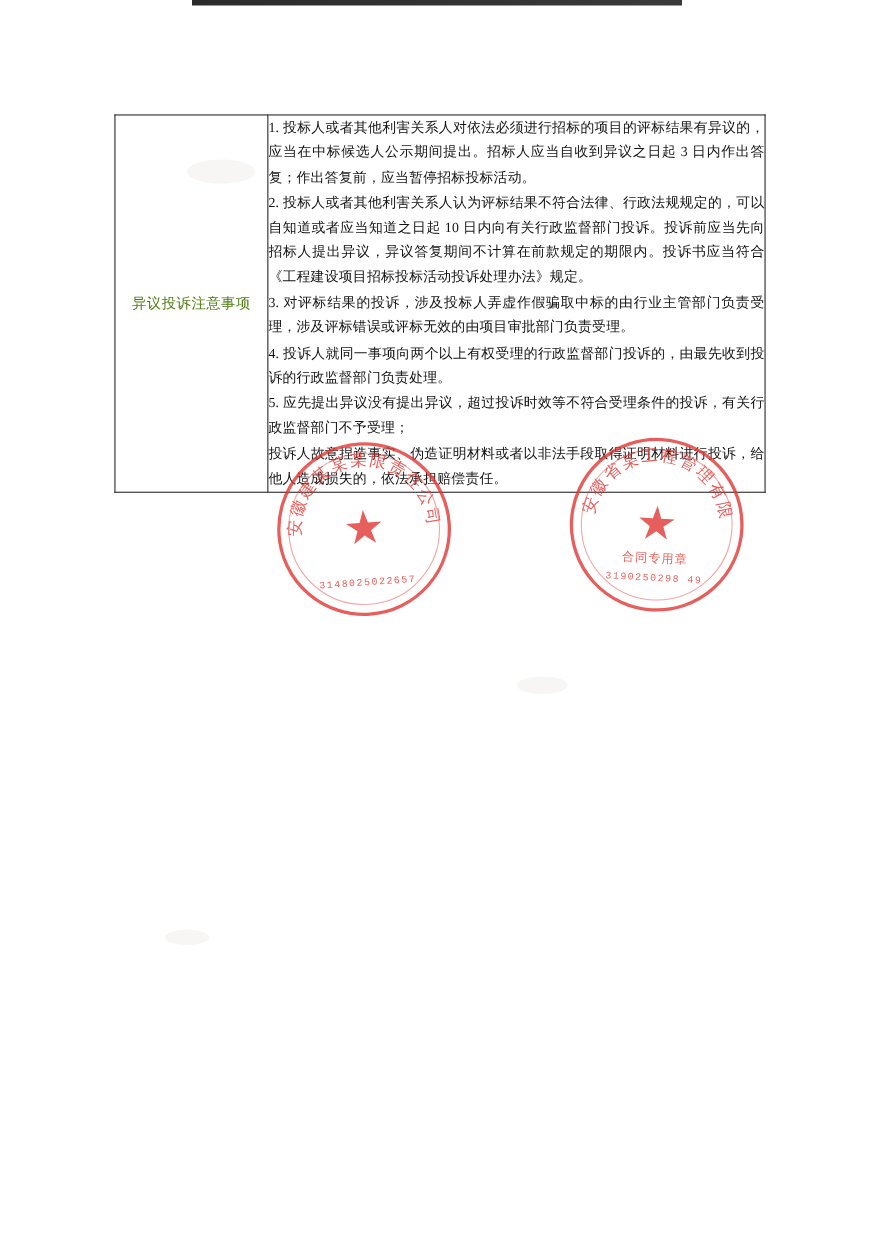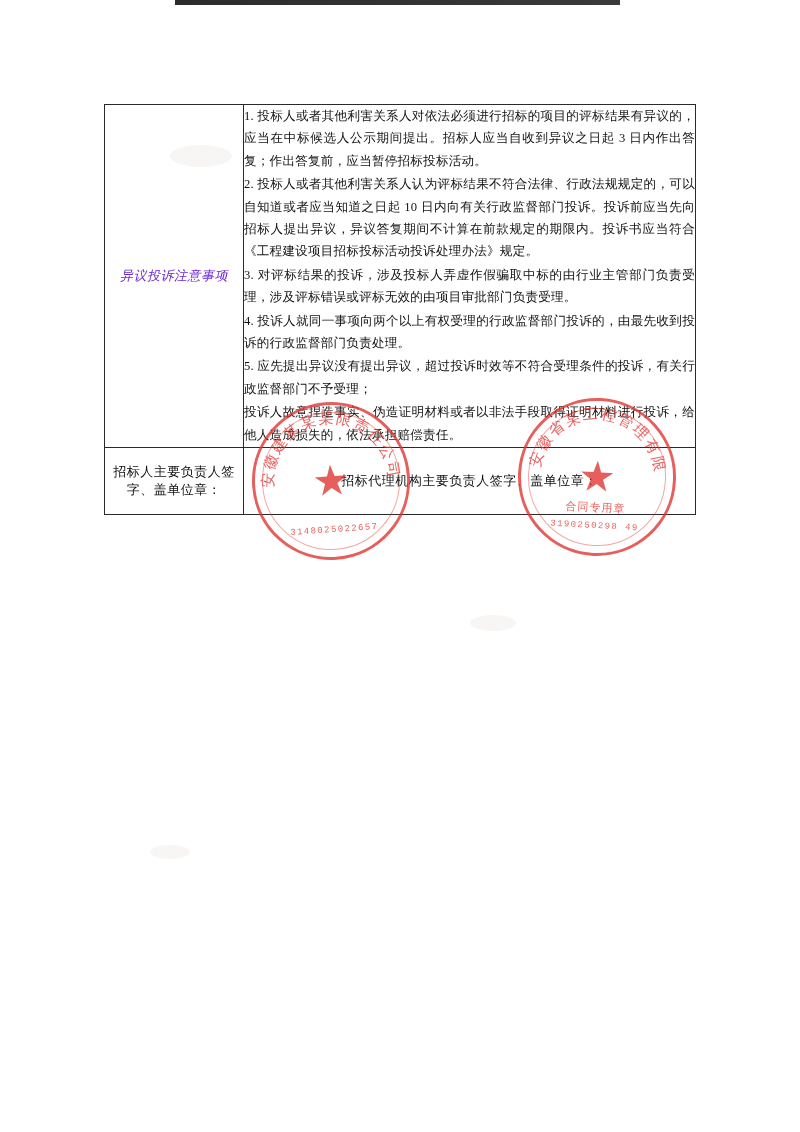--- a/index.html
+++ b/index.html
@@ -46,24 +46,23 @@
   }
   table.doc-table td {
     border: 1px solid #2a2a2a;
     vertical-align: middle;
     padding: 0;
   }
   td.label-cell {
     width: 138px;
     text-align: center;
     font-size: 13px;
-    color: #6d28d9;
+    color: #4d7c0f;
     letter-spacing: 0.5px;
     padding: 4px 6px;
-    font-style: italic;
   }
   td.content-cell {
     padding: 7px 10px 9px 10px;
   }
   .para {
     font-size: 12.6px;
     line-height: 1.78;
     color: #121212;
     text-align: justify;
     text-justify: inter-ideograph;
@@ -170,28 +169,20 @@
       </td>
       <td class="content-cell">
         <p class="para">1. 投标人或者其他利害关系人对依法必须进行招标的项目的评标结果有异议的，应当在中标候选人公示期间提出。招标人应当自收到异议之日起 3 日内作出答复；作出答复前，应当暂停招标投标活动。</p>
         <p class="para">2. 投标人或者其他利害关系人认为评标结果不符合法律、行政法规规定的，可以自知道或者应当知道之日起 10 日内向有关行政监督部门投诉。投诉前应当先向招标人提出异议，异议答复期间不计算在前款规定的期限内。投诉书应当符合《工程建设项目招标投标活动投诉处理办法》规定。</p>
         <p class="para">3. 对评标结果的投诉，涉及投标人弄虚作假骗取中标的由行业主管部门负责受理，涉及评标错误或评标无效的由项目审批部门负责受理。</p>
         <p class="para">4. 投诉人就同一事项向两个以上有权受理的行政监督部门投诉的，由最先收到投诉的行政监督部门负责处理。</p>
         <p class="para">5. 应先提出异议没有提出异议，超过投诉时效等不符合受理条件的投诉，有关行政监督部门不予受理；</p>
         <p class="para">投诉人故意捏造事实、伪造证明材料或者以非法手段取得证明材料进行投诉，给他人造成损失的，依法承担赔偿责任。</p>
       </td>
     </tr>
-    <tr class="sign-row">
-      <td class="sign-cell left" colspan="1">
-        <span>招标人主要负责人签字、盖单位章：</span>
-      </td>
-      <td class="sign-cell right">
-        <span>招标代理机构主要负责人签字、盖单位章：</span>
-      </td>
-    </tr>
   </tbody>
     </table>
 
   <div class="seal" id="seal-left">
     <div class="seal-inner-ring"></div>
     <svg class="seal-arc" viewBox="0 0 152 152">
       <defs>
         <path id="arcLeft" d="M 18,76 A 58,58 0 0 1 134,76"></path>
       </defs>
       <text>

